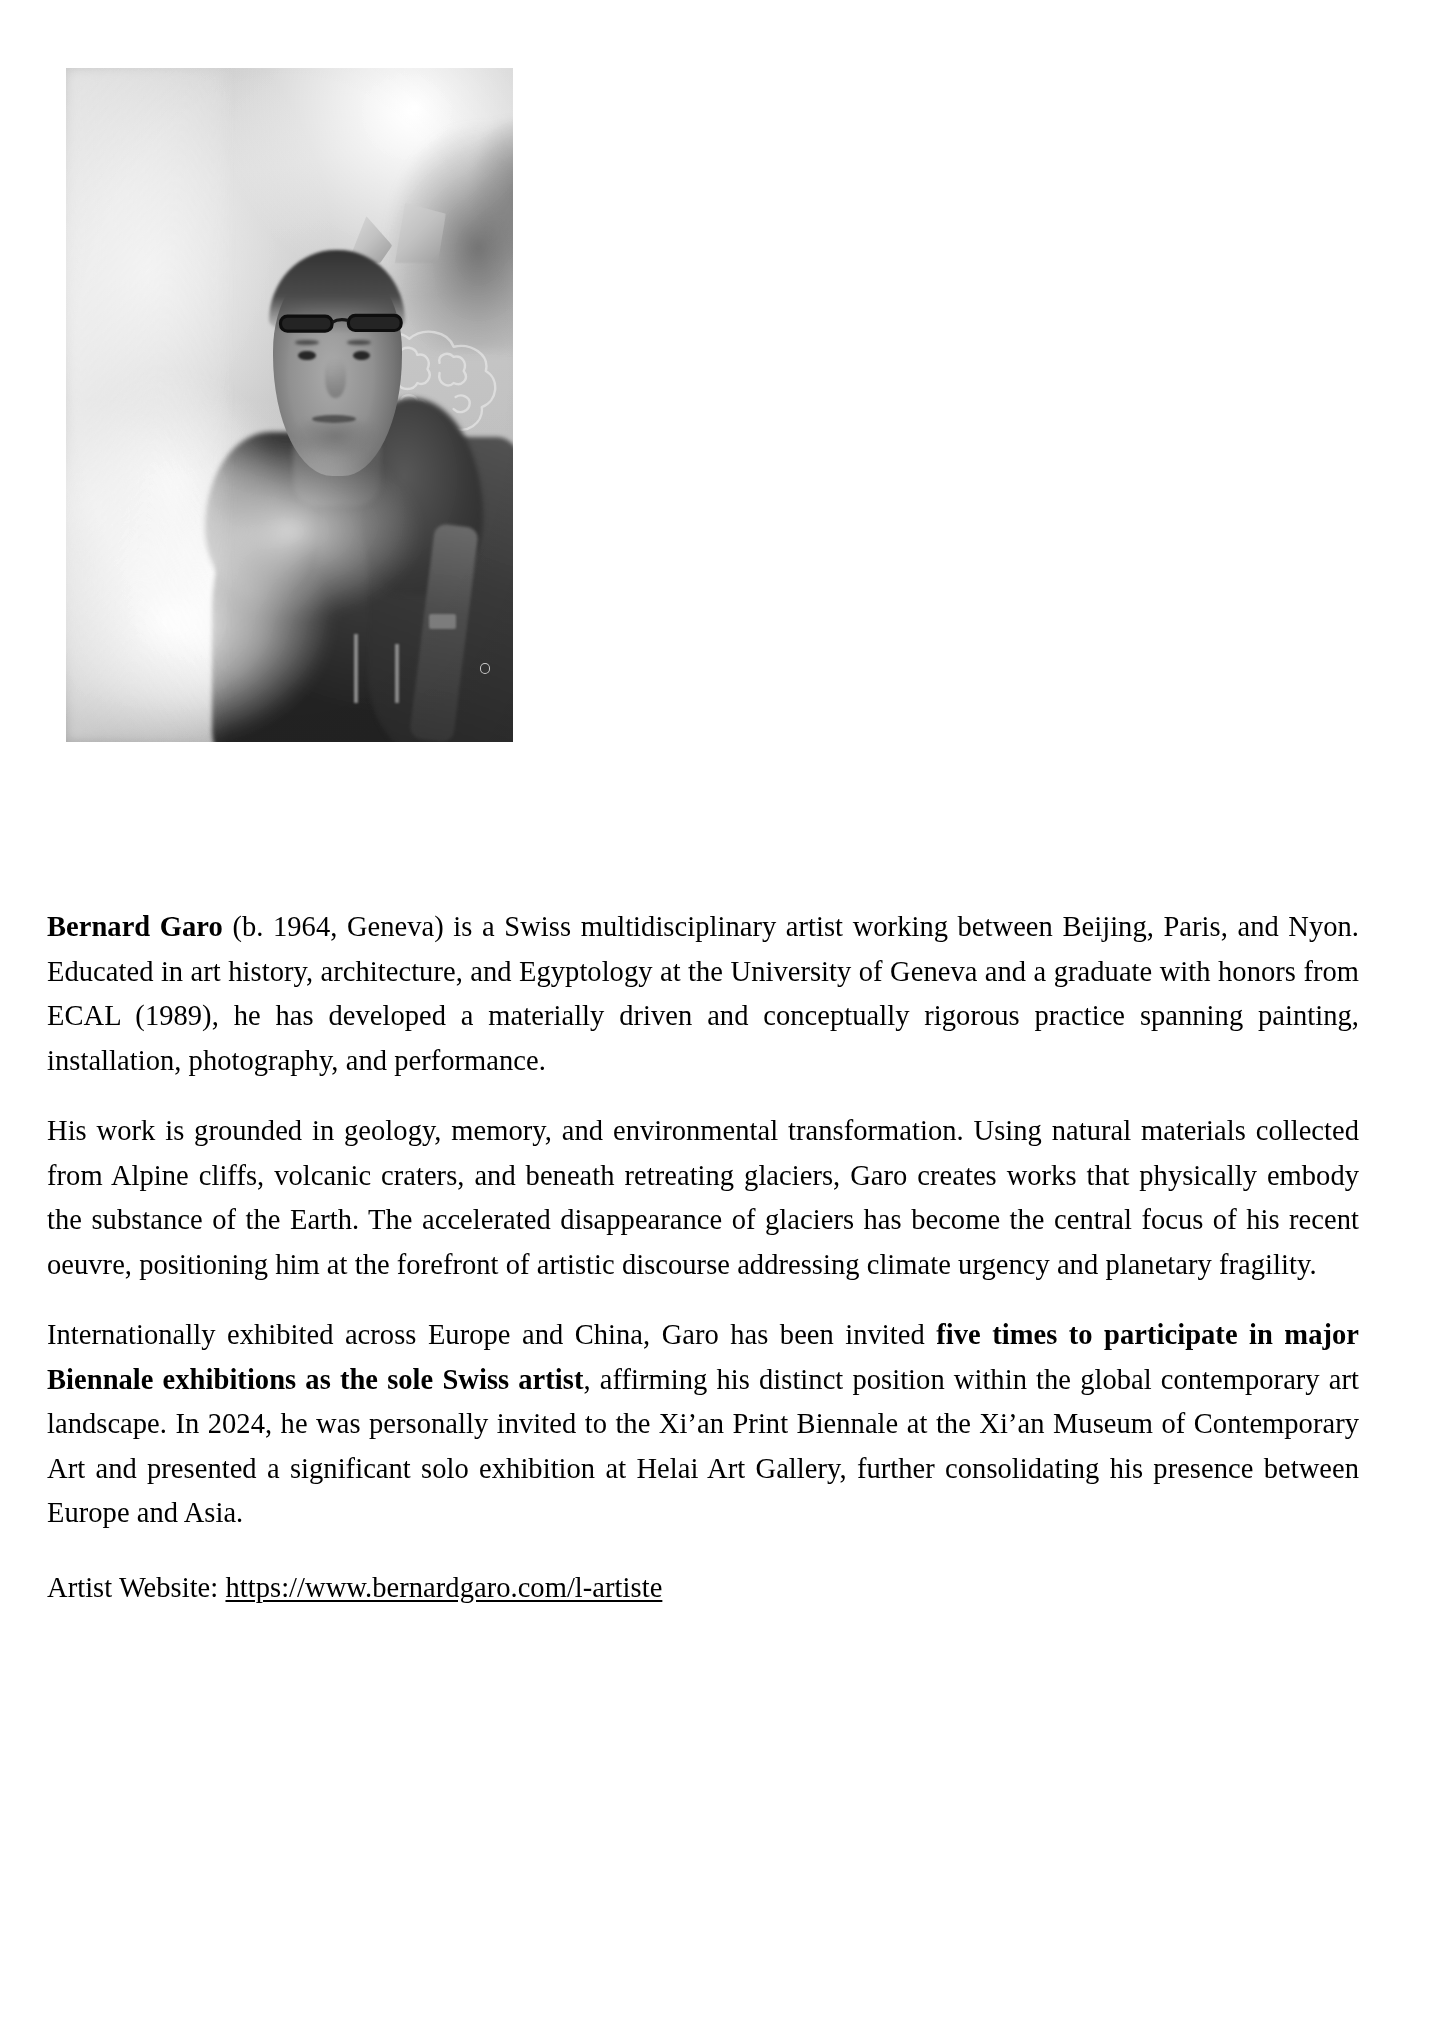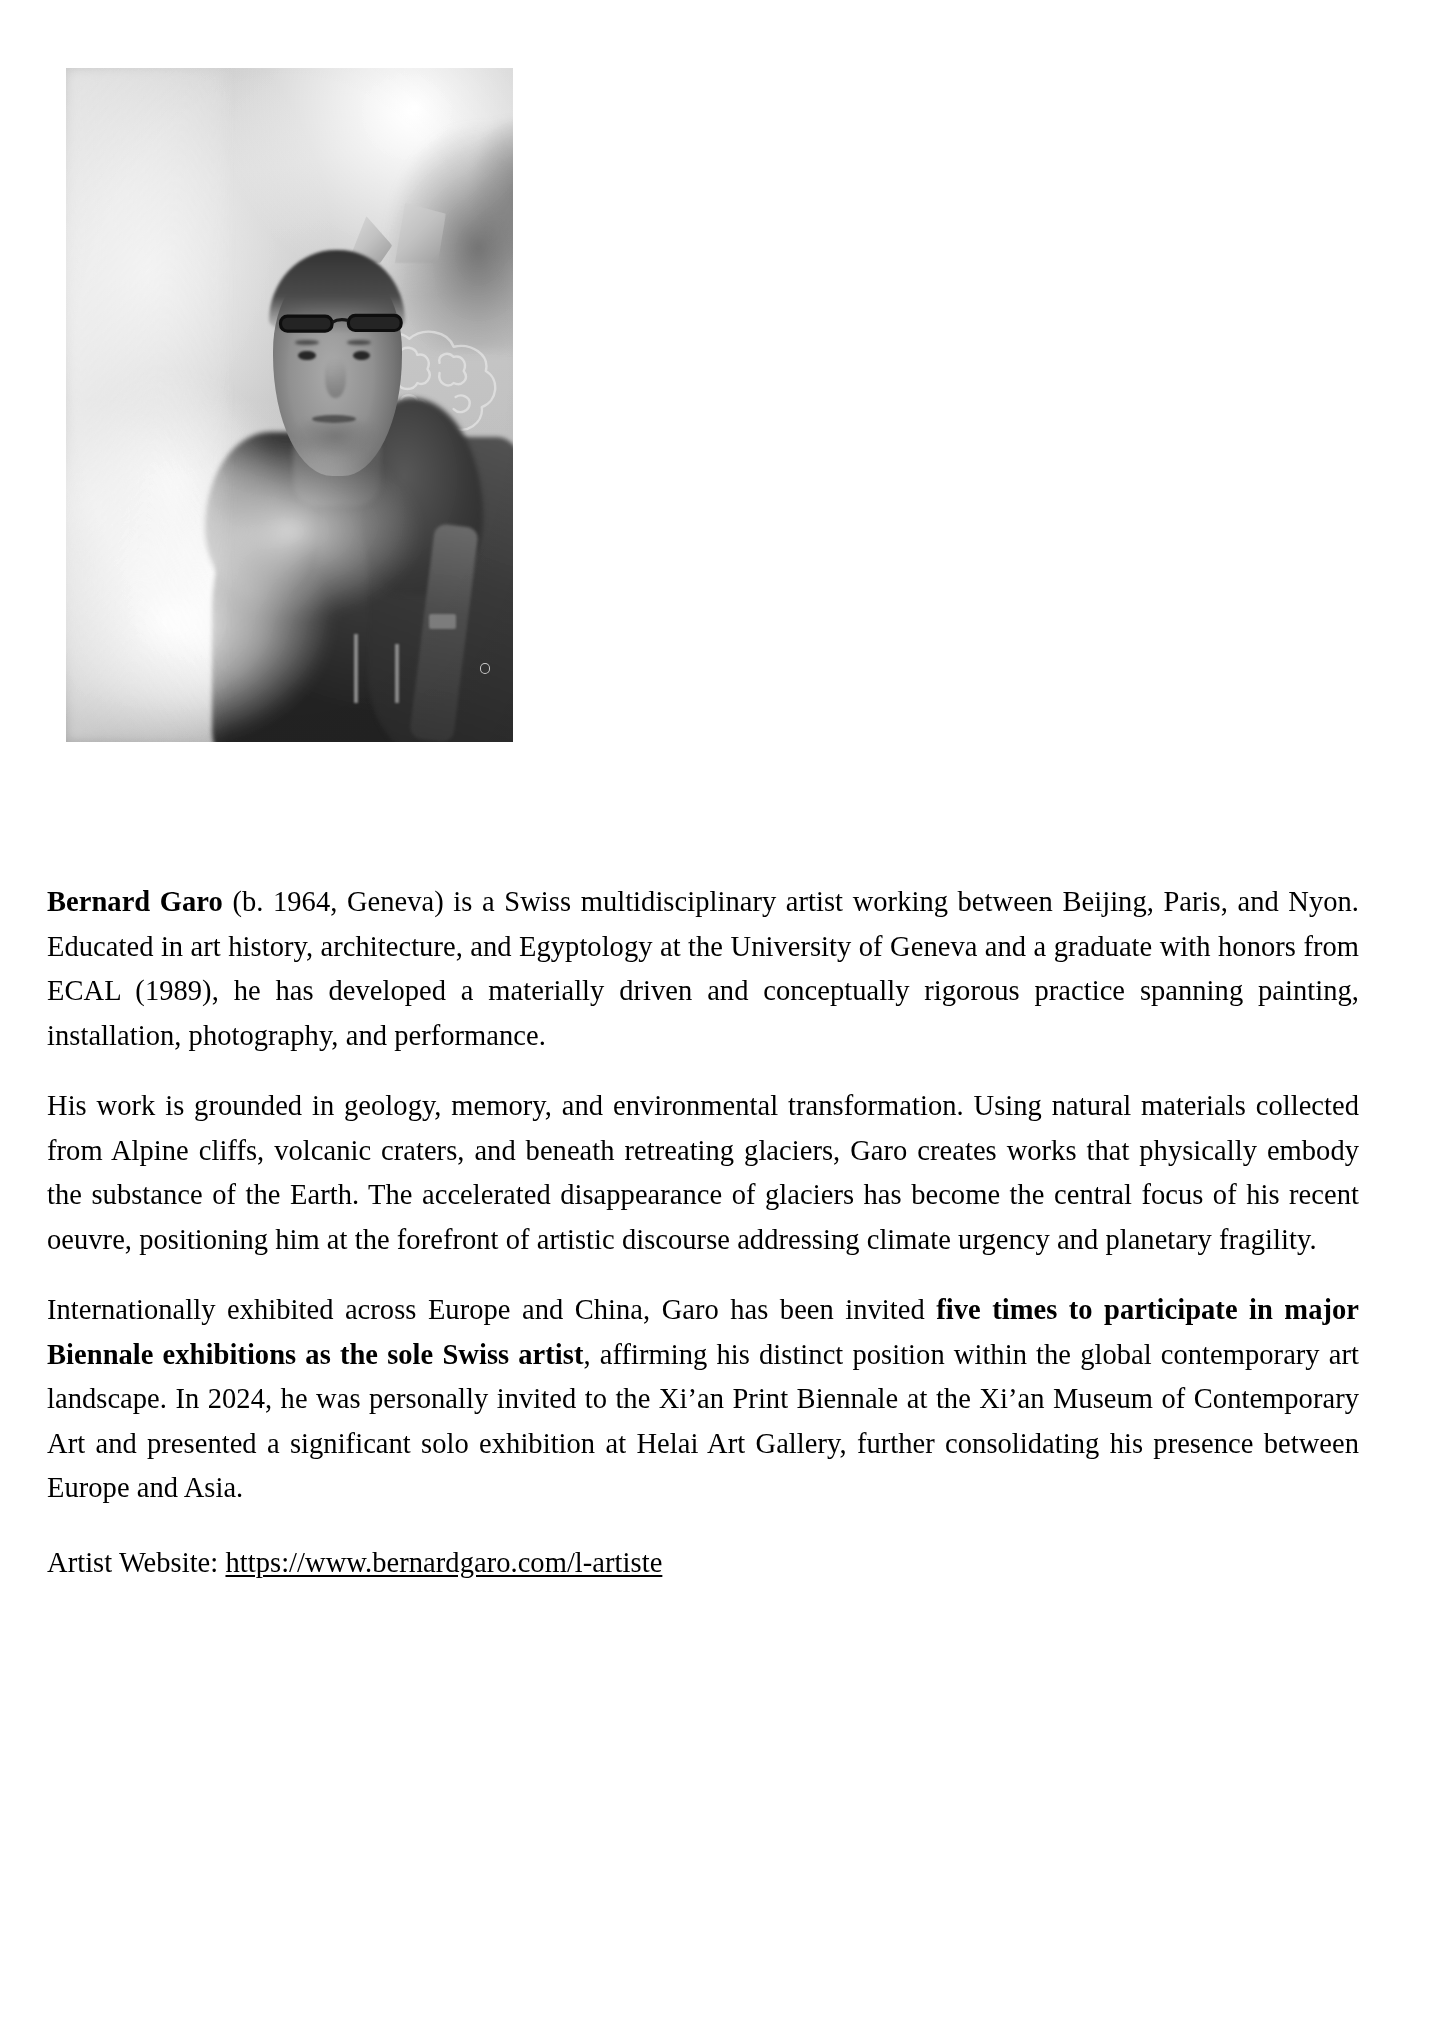--- a/index.html
+++ b/index.html
@@ -294,21 +294,21 @@
   .vignette {
     position: absolute;
     inset: 0;
     background: radial-gradient(ellipse 82% 76% at 50% 46%, rgba(0,0,0,0) 58%, rgba(0,0,0,0.07) 100%);
   }
 
   
   .doc-body {
     position: absolute;
     left: 47px;
-    top: 880px;
+    top: 905px;
     width: 1312px;
   }
   .para {
     font-size: 28.5px;
     line-height: 44.5px;
     text-align: justify;
     margin: 0 0 26px 0;
     letter-spacing: 0.05px;
     -webkit-font-smoothing: antialiased;
   }

